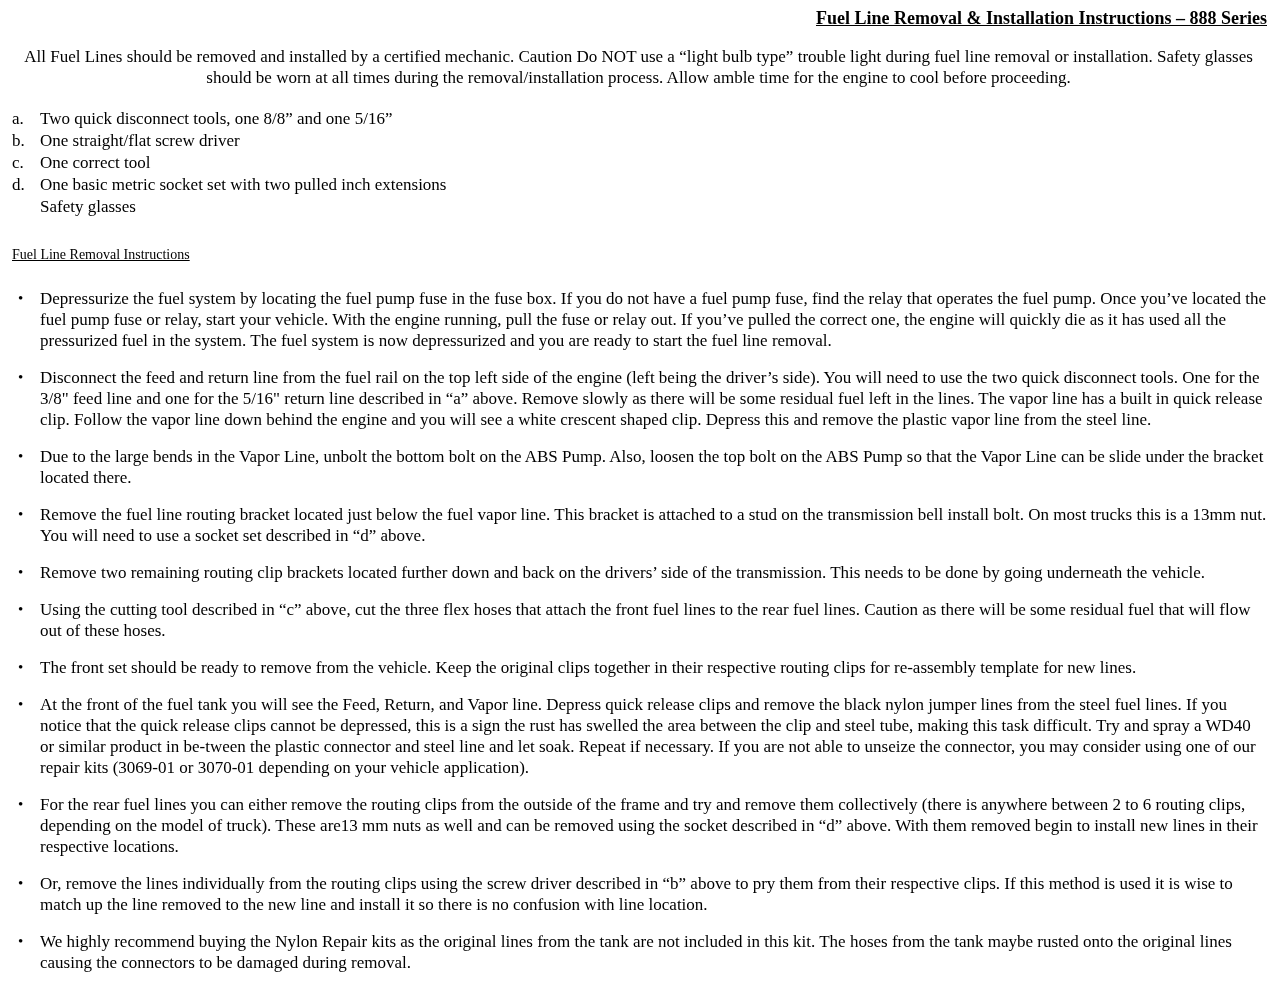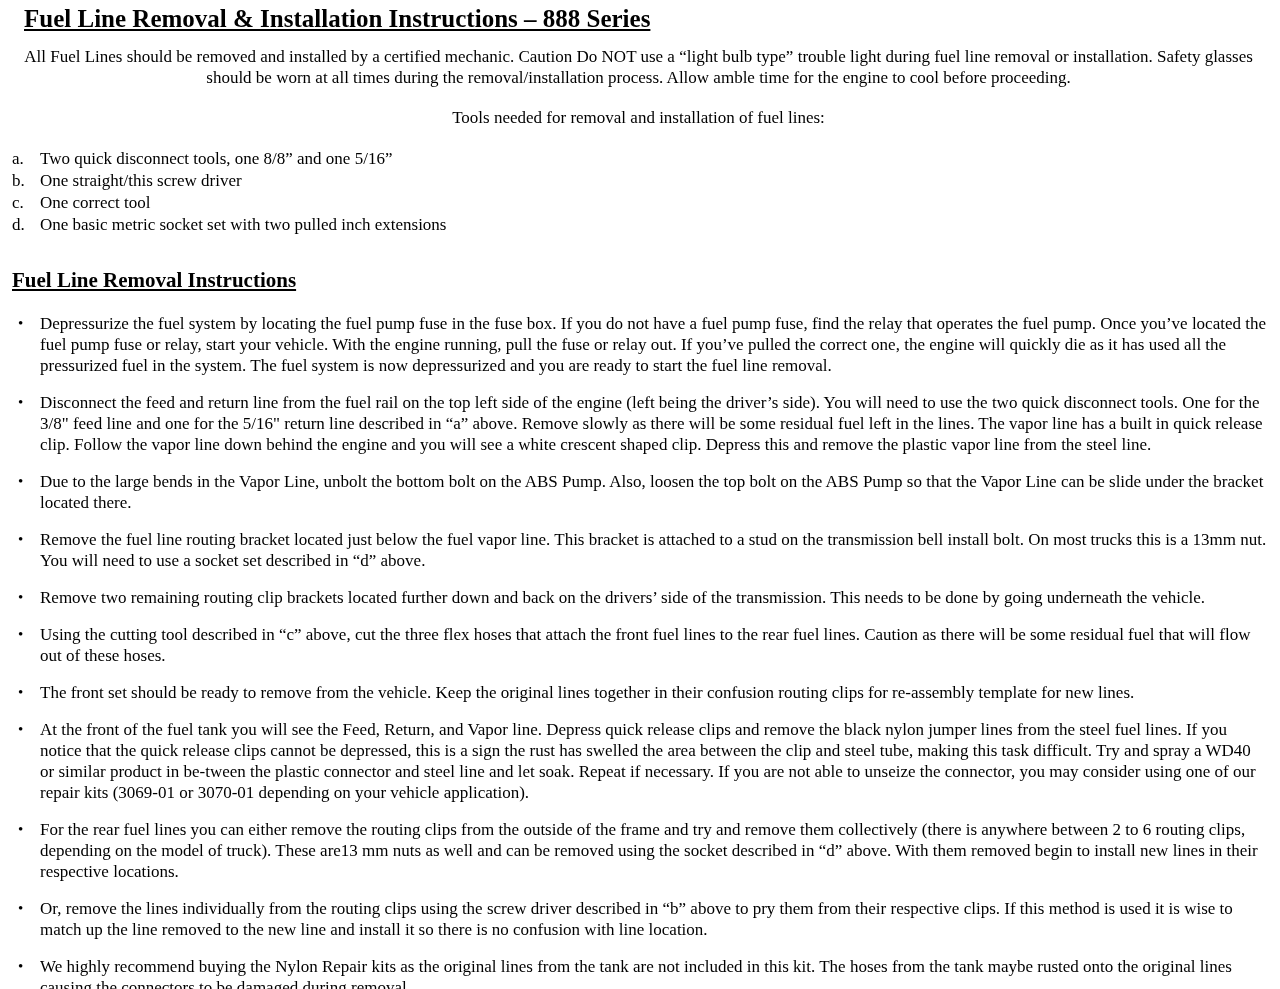--- a/index.html
+++ b/index.html
@@ -8,70 +8,74 @@
     min-height: 989px;
     box-sizing: border-box;
     background: #ffffff;
     color: #000000;
     font-family: "Liberation Serif", "DejaVu Serif", serif;
     font-size: 17px;
     line-height: 21px;
     padding: 5px 13px 10px 10px;
   }
   h1.doc-title {
-    font-size: 25px;
+    font-size: 18px;
     line-height: 27px;
     font-weight: bold;
     text-decoration: underline;
     margin: 0 0 14px 14px;
+    text-align: right;
   }
   h2.section-title {
-    font-size: 21px;
+    font-size: 14px;
     line-height: 26px;
-    font-weight: bold;
+    font-weight: normal;
     text-decoration: underline;
-    margin: 32px 0 20px 2px;
+    margin: 25px 0 20px 2px;
   }
   p.para { margin: 0 0 19px 0; text-align: center; }
   .tools-list { margin: 20px 0 0 0; }
   .tool-item { display: flex; margin-bottom: 1px; }
   .tool-item .marker { flex: 0 0 30px; box-sizing: border-box; padding-left: 2px; }
   .tool-item .text { flex: 1 1 auto; }
   .steps { margin-top: 0; }
   .step { display: flex; margin-bottom: 16px; }
   .step .bullet { flex: 0 0 30px; box-sizing: border-box; padding-left: 8px; font-size: 15px; }
   .step .text { flex: 1 1 auto; }
 </style>
 </head>
 <body>
 
 <div class="page">
 
   <h1 class="doc-title">Fuel Line Removal &amp; Installation Instructions – 888 Series</h1>
 
   <p class="para">All Fuel Lines should be removed and installed by a certified mechanic. Caution Do NOT use a “light bulb type” trouble light during fuel line removal or installation. Safety glasses should be worn at all times during the removal/installation process. Allow amble time for the engine to cool before proceeding.</p>
 
-  <p class="para">Tools needed for removal and installation of fuel lines:</p>
 
   <div class="tools-list">
     <div class="tool-item">
       <span class="marker">a.</span>
       <span class="text">Two quick disconnect tools, one 8/8” and one 5/16”</span>
     </div>
     <div class="tool-item">
       <span class="marker">b.</span>
-      <span class="text">One straight/this screw driver</span>
+      <span class="text">One straight/flat screw driver</span>
     </div>
     <div class="tool-item">
       <span class="marker">c.</span>
       <span class="text">One correct tool</span>
     </div>
     <div class="tool-item">
       <span class="marker">d.</span>
       <span class="text">One basic metric socket set with two pulled inch extensions</span>
+    </div>
+    <div class="tool-item">
+      <span class="marker"></span>
+      <span class="text">Safety glasses</span>
     </div>
   </div>
 
   <h2 class="section-title">Fuel Line Removal Instructions</h2>
 
   <div class="steps">
     <div class="step">
       <span class="bullet">•</span>
       <span class="text">Depressurize the fuel system by locating the fuel pump fuse in the fuse box. If you do not have a fuel pump fuse, find the relay that operates the fuel pump. Once you’ve located the fuel pump fuse or relay, start your vehicle. With the engine running, pull the fuse or relay out. If you’ve pulled the correct one, the engine will quickly die as it has used all the pressurized fuel in the system. The fuel system is now depressurized and you are ready to start the fuel line removal.</span>
     </div>
@@ -90,21 +94,21 @@
     <div class="step">
       <span class="bullet">•</span>
       <span class="text">Remove two remaining routing clip brackets located further down and back on the drivers’ side of the transmission. This needs to be done by going underneath the vehicle.</span>
     </div>
     <div class="step">
       <span class="bullet">•</span>
       <span class="text">Using the cutting tool described in “c” above, cut the three flex hoses that attach the front fuel lines to the rear fuel lines. Caution as there will be some residual fuel that will flow out of these hoses.</span>
     </div>
     <div class="step">
       <span class="bullet">•</span>
-      <span class="text">The front set should be ready to remove from the vehicle. Keep the original lines together in their confusion routing clips for re-assembly template for new lines.</span>
+      <span class="text">The front set should be ready to remove from the vehicle. Keep the original clips together in their respective routing clips for re-assembly template for new lines.</span>
     </div>
     <div class="step">
       <span class="bullet">•</span>
       <span class="text">At the front of the fuel tank you will see the Feed, Return, and Vapor line. Depress quick release clips and remove the black nylon jumper lines from the steel fuel lines. If you notice that the quick release clips cannot be depressed, this is a sign the rust has swelled the area between the clip and steel tube, making this task difficult. Try and spray a WD40 or similar product in be-tween the plastic connector and steel line and let soak. Repeat if necessary. If you are not able to unseize the connector, you may consider using one of our repair kits (3069-01 or 3070-01 depending on your vehicle application).</span>
     </div>
     <div class="step">
       <span class="bullet">•</span>
       <span class="text">For the rear fuel lines you can either remove the routing clips from the outside of the frame and try and remove them collectively (there is anywhere between 2 to 6 routing clips, depending on the model of truck). These are13 mm nuts as well and can be removed using the socket described in “d” above. With them removed begin to install new lines in their respective locations.</span>
     </div>
     <div class="step">

